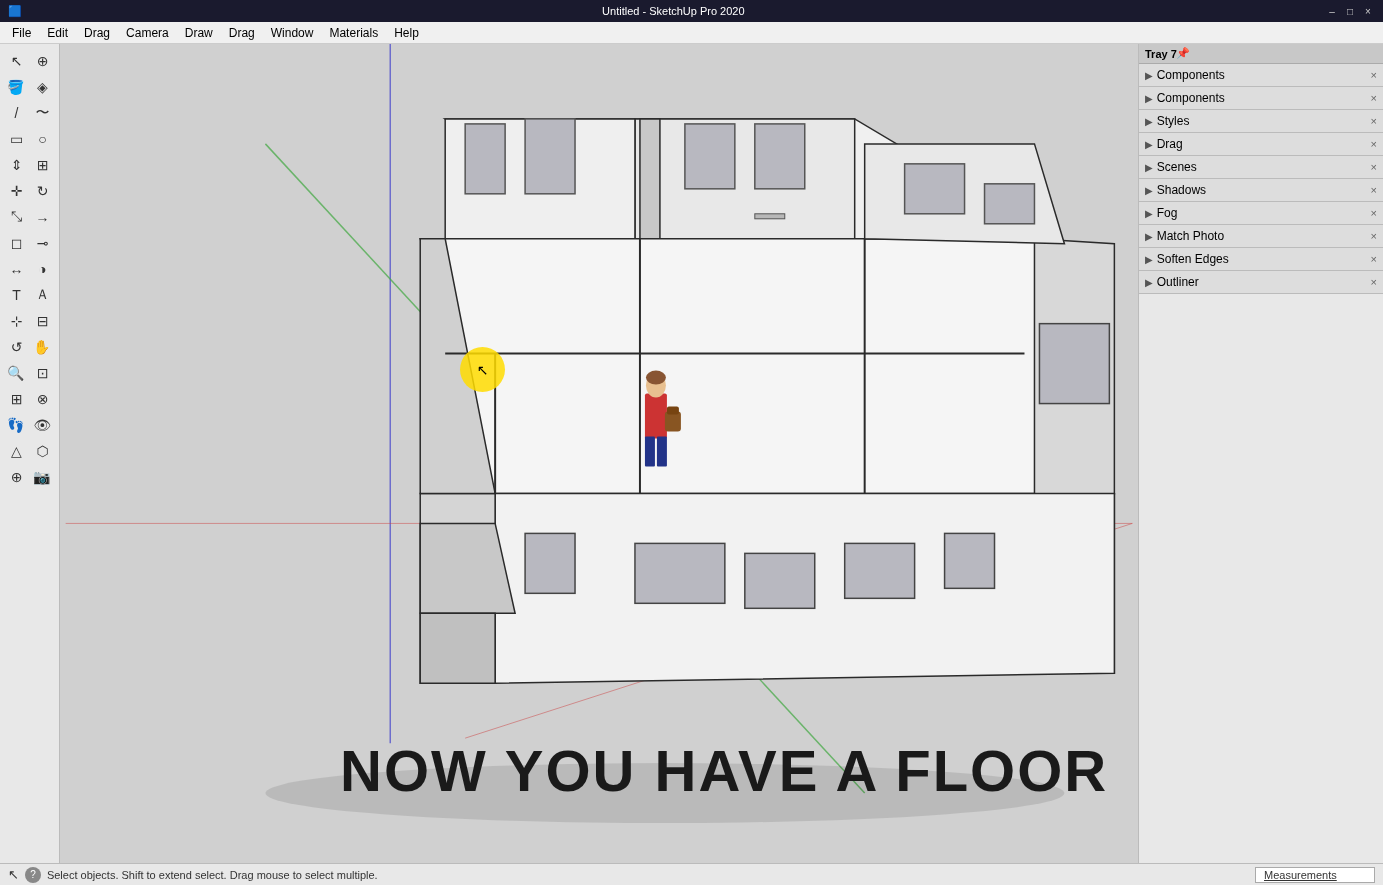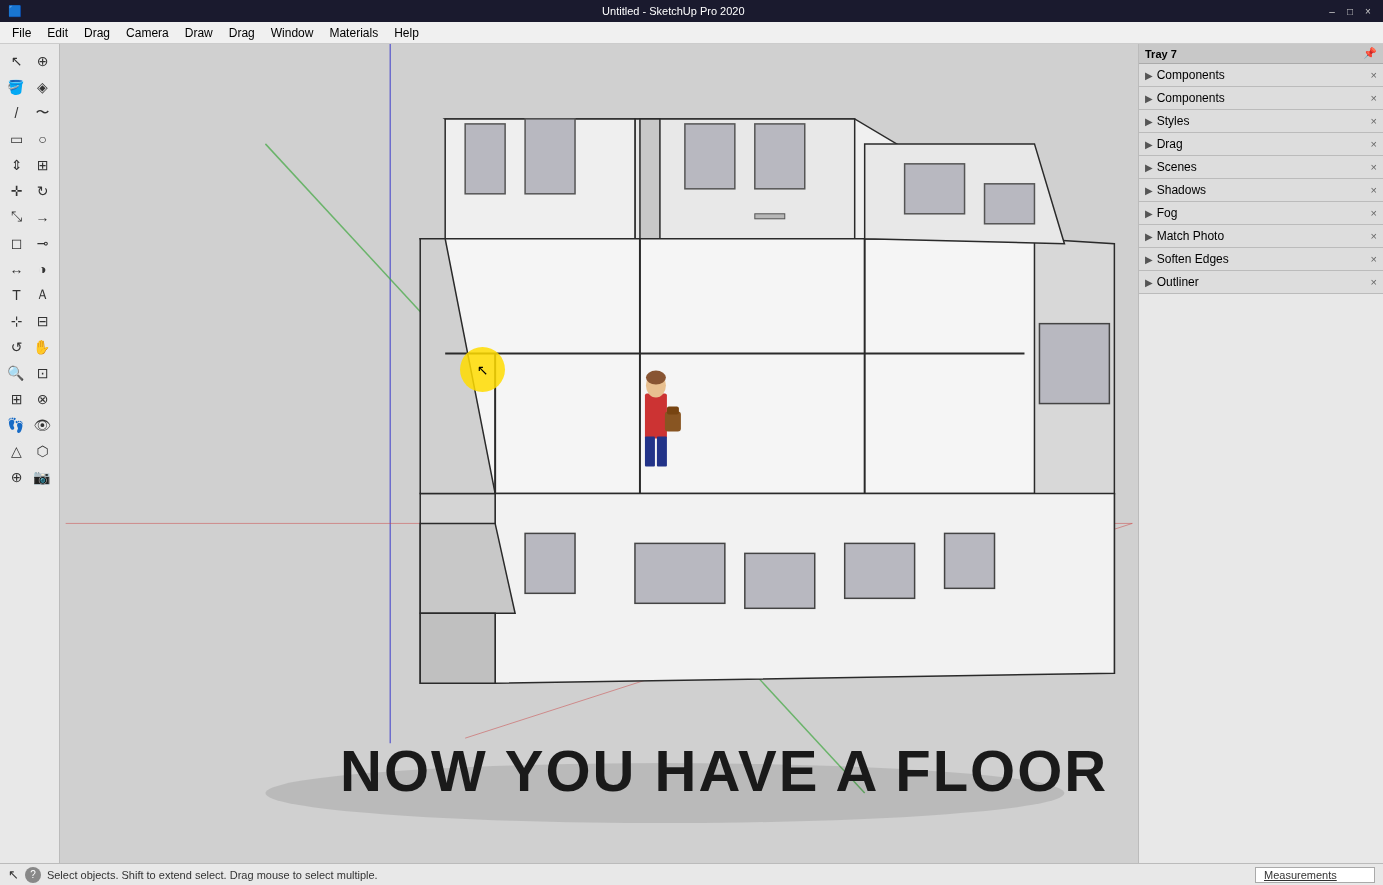--- a/index.html
+++ b/index.html
@@ -83,21 +83,21 @@
     }
     
     
     #right-tray {
       width: 245px; background: #e8e8e8;
       border-left: 1px solid #bbb;
       display: flex; flex-direction: column;
     }
     #tray-header {
       background: #c8c8c8; padding: 3px 6px; border-bottom: 1px solid #aaa;
-      display: flex; align-items: center; justify-content: space-between;
+      display: flex; align-items: center; 
       font-size: 11px; font-weight: bold;
     }
     .tray-section {
       border-bottom: 1px solid #bbb;
     }
     .tray-section-header {
       display: flex; align-items: center; padding: 4px 6px;
       cursor: pointer; background: #ddd;
       font-size: 12px;
     }

